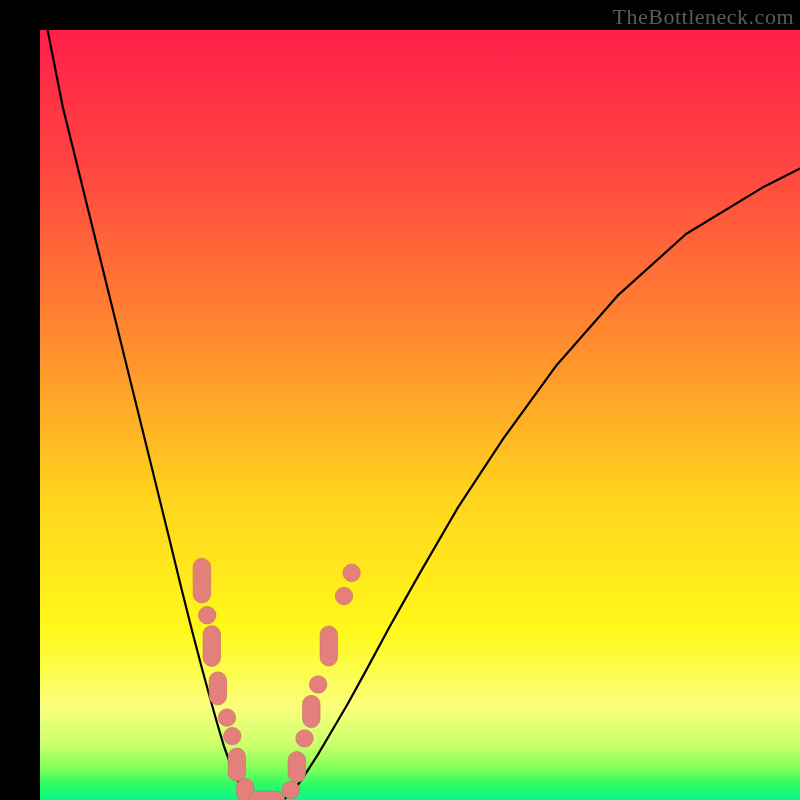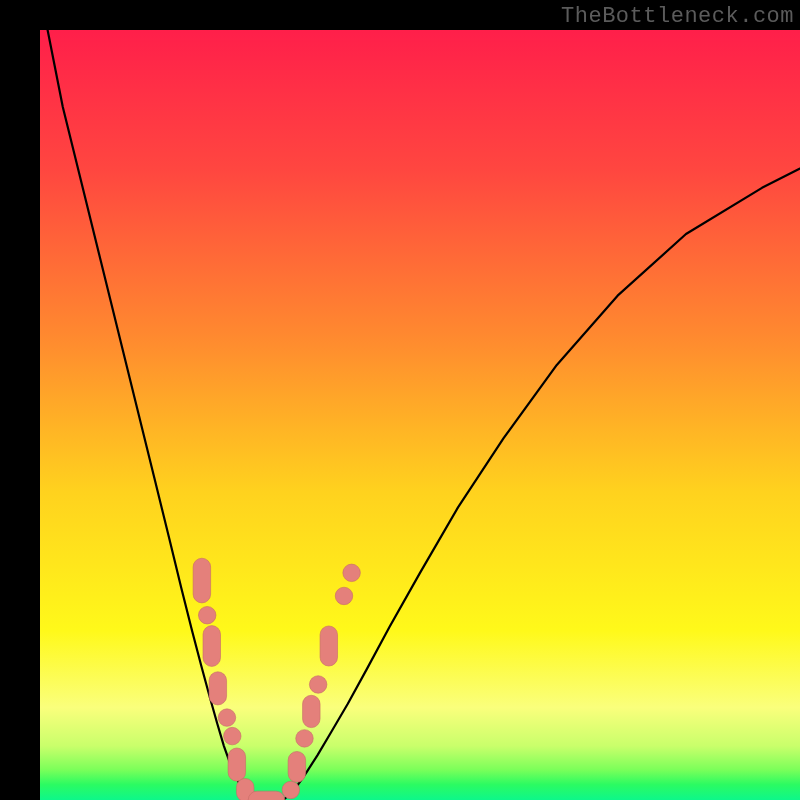--- a/index.html
+++ b/index.html
@@ -28,21 +28,21 @@
   }
 
   .watermark {
     position: absolute;
     top: 4px;
     right: 6px;
     color: #5b5b5b;
     font-size: 22px;
     font-weight: 500;
     letter-spacing: 0.5px;
-    font-family: Liberation Mono, monospace;
+    font-family: Liberation Serif, serif;
   }
 
   svg.curve {
     position: absolute;
     left: 0; top: 0;
     width: 100%; height: 100%;
   }
 </style>
 </head>
 <body>

